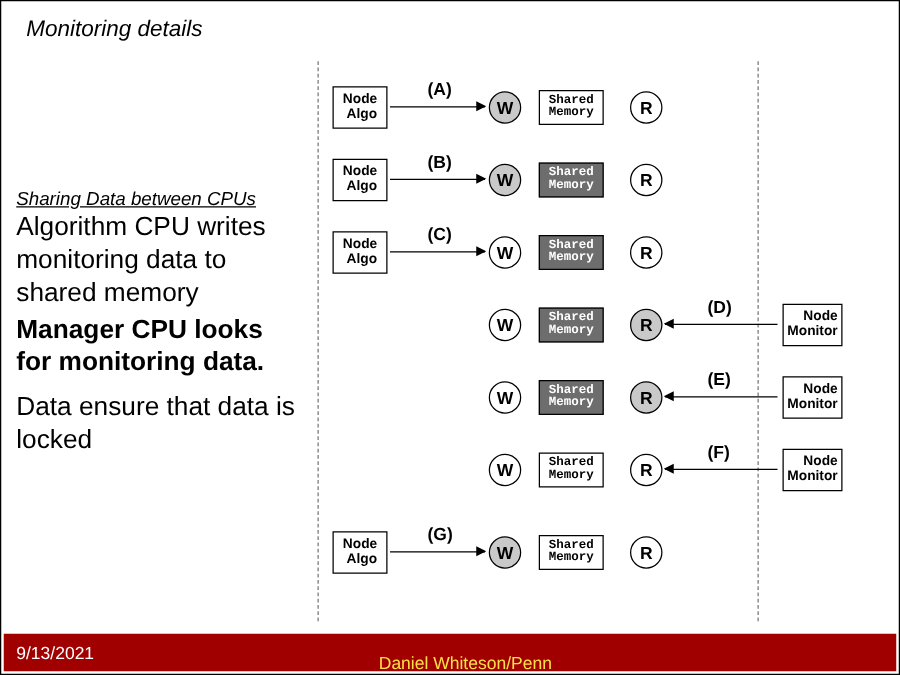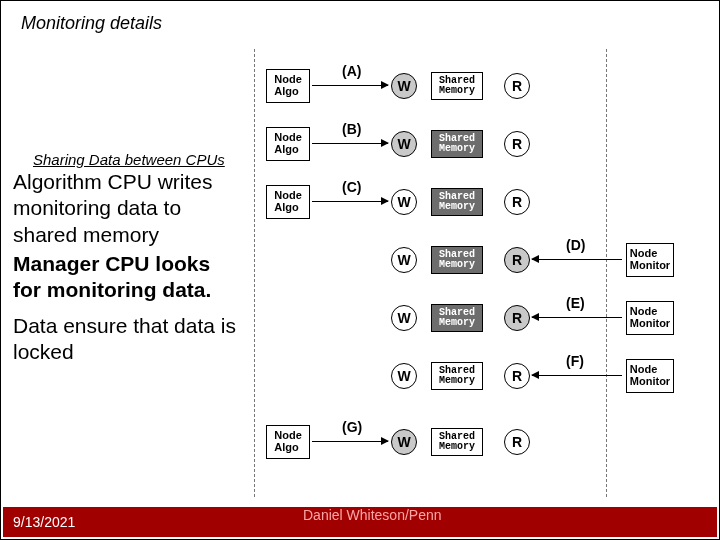--- a/index.html
+++ b/index.html
@@ -19,42 +19,41 @@
     font-size: 18px;
     font-style: italic;
   }
   .sidehead {
     position: absolute;
     left: 12px;
     top: 150px;
     font-size: 15px;
     font-style: italic;
     text-decoration: underline;
-    margin-left: 20px;
   }
   .para {
     position: absolute;
     left: 12px;
     font-size: 21px;
     line-height: 1.25;
     width: 230px;
   }
   .p1 { top: 168px; }
   .p2 { top: 250px; font-weight: bold; }
   .p3 { top: 312px; }
   .footer {
     position: absolute;
     left: 2px; right: 2px; bottom: 2px;
     height: 30px;
     background: #a00000;
     color: #fff;
     font-size: 14px;
   }
   .footer .date { position: absolute; left: 10px; top: 7px; color: #fff; }
-  .footer .author { position: absolute; left: 300px; top: 0; color: #fca5a5; }
+  .footer .author { position: absolute; left: 300px; top: 15px; color: #fde047; }
 
   .diagram {
     position: absolute;
     left: 245px;
     top: 48px;
     width: 470px;
     height: 448px;
     background: #fff;
   }
   .vline {
@@ -87,21 +86,21 @@
   }
 
   .box {
     position: absolute;
     border: 1.8px solid #000;
     background: #fff;
     font-size: 11px;
     display: flex;
     align-items: center;
     justify-content: center;
-    text-align: left;
+    text-align: right;
     line-height: 1.05;
     font-weight: bold;
     color: #000;
   }
   .algo { width: 44px; height: 34px; left: 20px; top: 6px; }
   .circle {
     position: absolute;
     width: 26px; height: 26px;
     border: 1.8px solid #000;
     border-radius: 50%;

